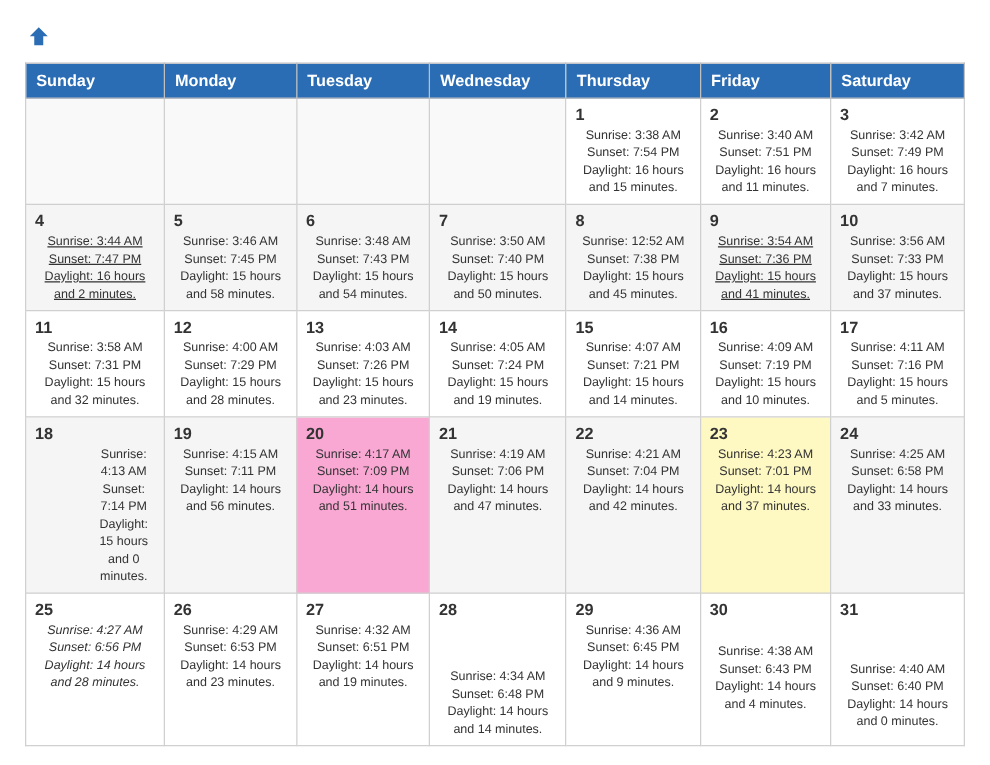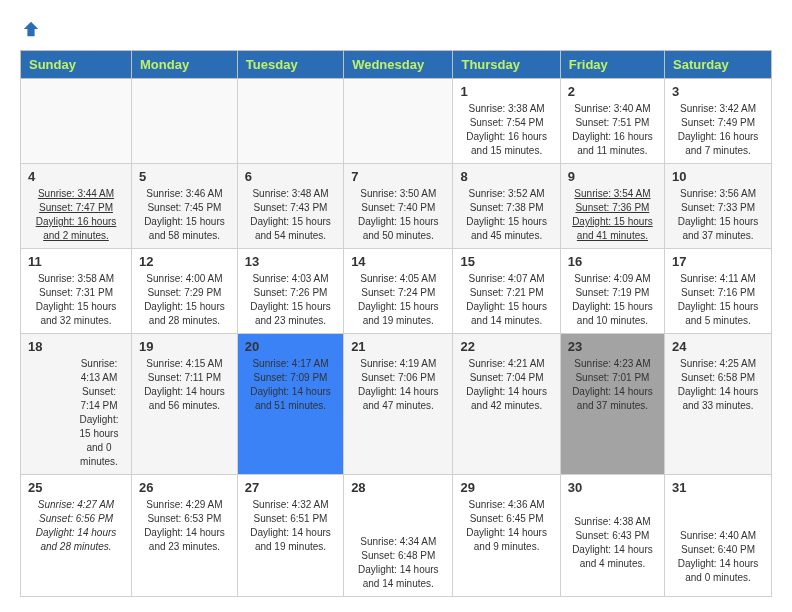--- a/index.html
+++ b/index.html
@@ -51,21 +51,21 @@
     .location {
       font-size: 16px;
       color: #555;
     }
     .calendar {
       width: 100%;
       border-collapse: collapse;
     }
     .calendar th {
       background-color: #2a6db5;
-      color: #bef264;
+      color: #ffffff;
       text-align: left;
       padding: 6px 8px;
       font-size: 13px;
       font-weight: bold;
       border: 1px solid #c0c0c0;
     }
     .calendar td {
       vertical-align: top;
       padding: 5px 7px;
       border: 1px solid #d0d0d0;
@@ -180,21 +180,21 @@
         </td>
         <td style="background: rgb(245, 245, 245);">
           <span class="day-number">7</span>
           <div class="day-info" style="white-space: pre-line;">Sunrise: 3:50 AM
 Sunset: 7:40 PM
 Daylight: 15 hours
 and 50 minutes.</div>
         </td>
         <td style="background: rgb(245, 245, 245);">
           <span class="day-number">8</span>
-          <div class="day-info" style="white-space: pre-line;">Sunrise: 3:52 AM
+          <div class="day-info" style="white-space: pre-line;">Sunrise: 12:52 AM
 Sunset: 7:38 PM
 Daylight: 15 hours
 and 45 minutes.</div>
         </td>
         <td style="background: rgb(245, 245, 245);">
           <span class="day-number">9</span>
           <div class="day-info" style="white-space: pre-line; text-decoration: underline;">Sunrise: 3:54 AM
 Sunset: 7:36 PM
 Daylight: 15 hours
 and 41 minutes.</div>
@@ -266,42 +266,42 @@
 Daylight: 15 hours
 and 0 minutes.</div>
         </td>
         <td style="background: rgb(245, 245, 245);">
           <span class="day-number">19</span>
           <div class="day-info" style="white-space: pre-line;">Sunrise: 4:15 AM
 Sunset: 7:11 PM
 Daylight: 14 hours
 and 56 minutes.</div>
         </td>
-        <td style="background: #3b82f6;">
+        <td style="background: #f9a8d4;">
           <span class="day-number">20</span>
           <div class="day-info" style="white-space: pre-line;">Sunrise: 4:17 AM
 Sunset: 7:09 PM
 Daylight: 14 hours
 and 51 minutes.</div>
         </td>
         <td style="background: rgb(245, 245, 245);">
           <span class="day-number">21</span>
           <div class="day-info" style="white-space: pre-line;">Sunrise: 4:19 AM
 Sunset: 7:06 PM
 Daylight: 14 hours
 and 47 minutes.</div>
         </td>
         <td style="background: rgb(245, 245, 245); margin-top: 21px;">
           <span class="day-number">22</span>
           <div class="day-info" style="white-space: pre-line;">Sunrise: 4:21 AM
 Sunset: 7:04 PM
 Daylight: 14 hours
 and 42 minutes.</div>
         </td>
-        <td style="background: #a3a3a3;">
+        <td style="background: #fef9c3;">
           <span class="day-number">23</span>
           <div class="day-info" style="white-space: pre-line;">Sunrise: 4:23 AM
 Sunset: 7:01 PM
 Daylight: 14 hours
 and 37 minutes.</div>
         </td>
         <td style="background: rgb(245, 245, 245);">
           <span class="day-number">24</span>
           <div class="day-info" style="white-space: pre-line;">Sunrise: 4:25 AM
 Sunset: 6:58 PM

